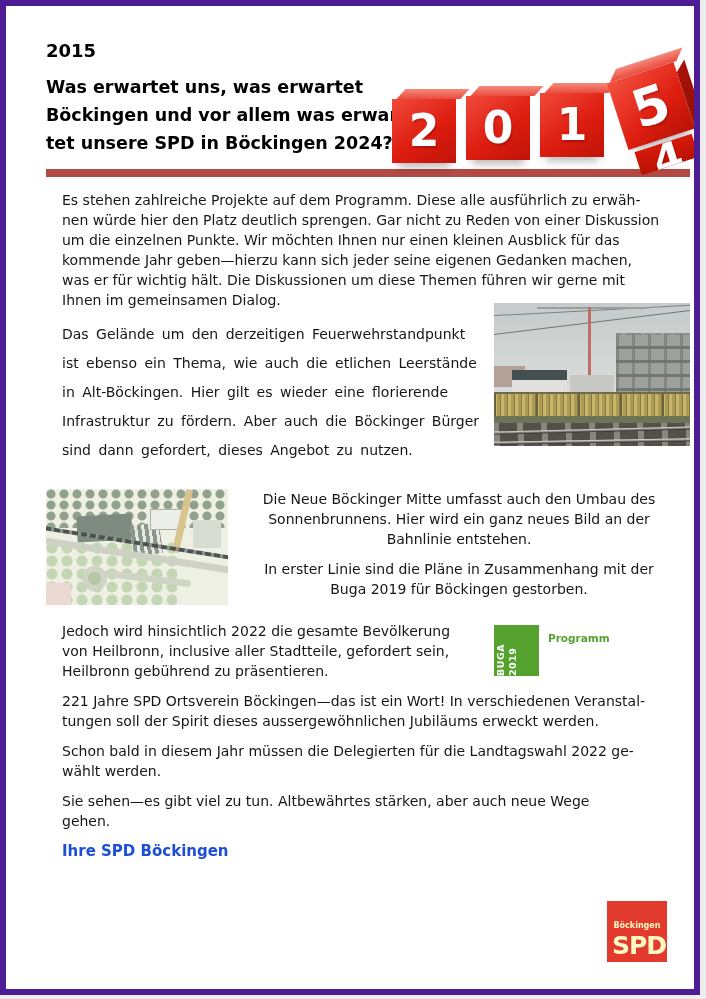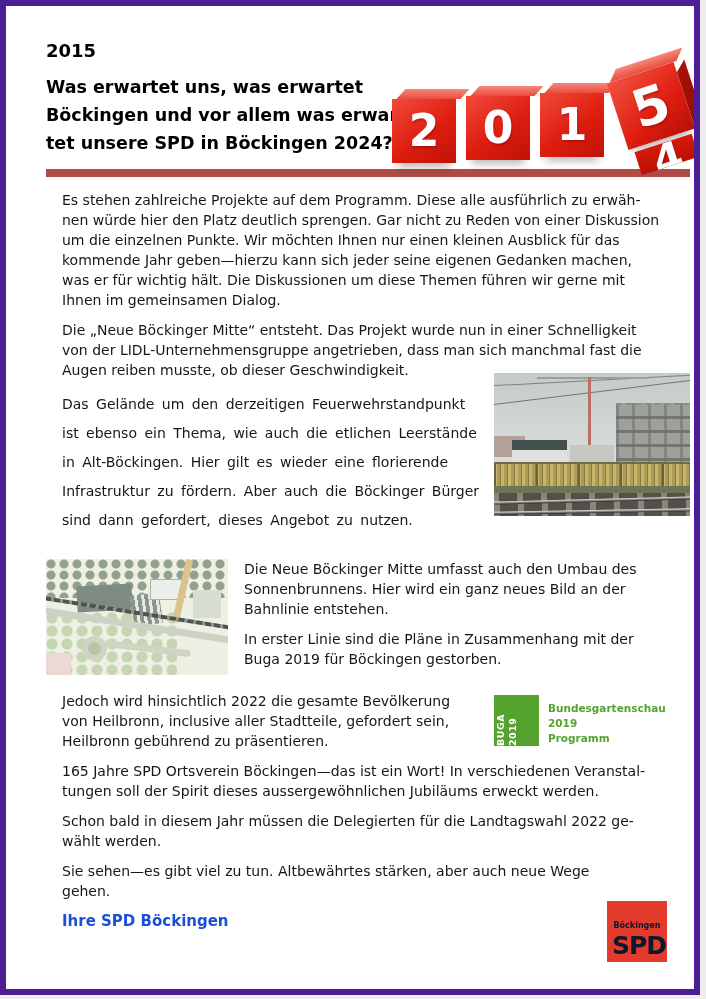--- a/index.html
+++ b/index.html
@@ -97,21 +97,21 @@
   .ph-track{
     position:absolute;left:0;top:84%;width:100%;height:16%;
     background:
       repeating-linear-gradient(88deg,rgba(205,200,188,.45) 0 6px,transparent 6px 24px),
       #534f49;
   }
   .ph-rail1{position:absolute;left:0;top:88%;width:100%;height:3px;background:linear-gradient(#eceae4,#2e2c29);transform:rotate(-1.5deg);}
   .ph-rail2{position:absolute;left:0;top:96%;width:100%;height:3px;background:linear-gradient(#eceae4,#2e2c29);transform:rotate(-1deg);}
   .spaced{line-height:29px;word-spacing:3px;}
   
-  .map-sec{margin-top:14px;}
+  .map-sec{margin-top:14px;text-align:center;}
   .siteplan{
     float:left;width:182px;height:116px;margin:0 16px 4px 0;
     position:relative;overflow:hidden;background:#edf0e2;
   }
   .sp-trees-top{position:absolute;left:0;top:0;width:100%;height:34%;
     background-image:radial-gradient(circle at 5px 5px,#91a18d 4px,transparent 5px);
     background-size:13px 11px;}
   .sp-trees-bottom{position:absolute;left:0;top:46%;width:72%;height:54%;
     background-image:radial-gradient(circle at 6px 6px,#c4d6b3 5px,transparent 6px);
     background-size:15px 13px;}
@@ -136,21 +136,21 @@
     writing-mode:vertical-rl;transform:rotate(180deg);
     color:#fff;font-size:9.5px;font-weight:700;letter-spacing:.5px;
     display:flex;align-items:center;line-height:12px;
   }
   .buga-text{margin-left:9px;padding-top:6px;color:#55a32e;font-size:10.5px;font-weight:700;line-height:15px;}
   
   .p7{margin-top:6px;}
   .signature{margin-top:6px;font-size:15px;font-weight:700;color:#1d4ed8;}
   .spd{
     position:absolute;left:601px;top:895px;width:60px;height:61px;
-    background:#e23a2d;color:#0f172a;
+    background:#e23a2d;color:#fef9c3;
   }
   .spd-district{position:absolute;left:0;top:20px;width:100%;text-align:center;font-size:8px;font-weight:700;}
   .spd-brand{position:absolute;left:5px;bottom:2px;font-size:25px;font-weight:700;letter-spacing:-1px;}
 </style>
 </head>
 <body>
 
 <div class="page">
 
   <div class="kicker">2015</div>
@@ -185,23 +185,20 @@
 
   <div class="divider"></div>
 
   <p class="pre">Es stehen zahlreiche Projekte auf dem Programm. Diese alle ausführlich zu erwäh-
 nen würde hier den Platz deutlich sprengen. Gar nicht zu Reden von einer Diskussion
 um die einzelnen Punkte. Wir möchten Ihnen nur einen kleinen Ausblick für das
 kommende Jahr geben—hierzu kann sich jeder seine eigenen Gedanken machen,
 was er für wichtig hält. Die Diskussionen um diese Themen führen wir gerne mit
 Ihnen im gemeinsamen Dialog.</p>
 
-  <p class="pre">Die „Neue Böckinger Mitte“ entsteht. Das Projekt wurde nun in einer Schnelligkeit
-von der LIDL-Unternehmensgruppe angetrieben, dass man sich manchmal fast die
-Augen reiben musste, ob dieser Geschwindigkeit.</p>
 
   <div class="sec">
     <div class="photo">
       <div class="ph-sky"></div>
       <div class="ph-wire2"></div>
       <div class="ph-wire1"></div>
       <div class="ph-crane-arm"></div>
       <div class="ph-crane"></div>
       <div class="ph-bldg-far"></div>
       <div class="ph-bldg-left"></div>
@@ -241,30 +238,29 @@
     <p class="pre">In erster Linie sind die Pläne in Zusammenhang mit der
 Buga 2019 für Böckingen gestorben.</p>
   </div>
 
   <div class="sec buga-sec">
     <div class="buga">
       <div class="buga-square">
         <span class="buga-v">BUGA 2019</span>
       </div>
       <div class="buga-text">
-        <div>Bundesgartenschau 2019</div>
         <div>Programm</div>
       </div>
     </div>
     <p class="pre">Jedoch wird hinsichtlich 2022 die gesamte Bevölkerung
 von Heilbronn, inclusive aller Stadtteile, gefordert sein,
 Heilbronn gebührend zu präsentieren.</p>
   </div>
 
-  <p class="pre">165 Jahre SPD Ortsverein Böckingen—das ist ein Wort! In verschiedenen Veranstal-
+  <p class="pre">221 Jahre SPD Ortsverein Böckingen—das ist ein Wort! In verschiedenen Veranstal-
 tungen soll der Spirit dieses aussergewöhnlichen Jubiläums erweckt werden.</p>
   <p class="pre">Schon bald in diesem Jahr müssen die Delegierten für die Landtagswahl 2022 ge-
 wählt werden.</p>
   <p class="pre">Sie sehen—es gibt viel zu tun. Altbewährtes stärken, aber auch neue Wege
 gehen.</p>
 
   <p class="signature">Ihre SPD Böckingen</p>
 
   <div class="spd">
     <div class="spd-district">Böckingen</div>

